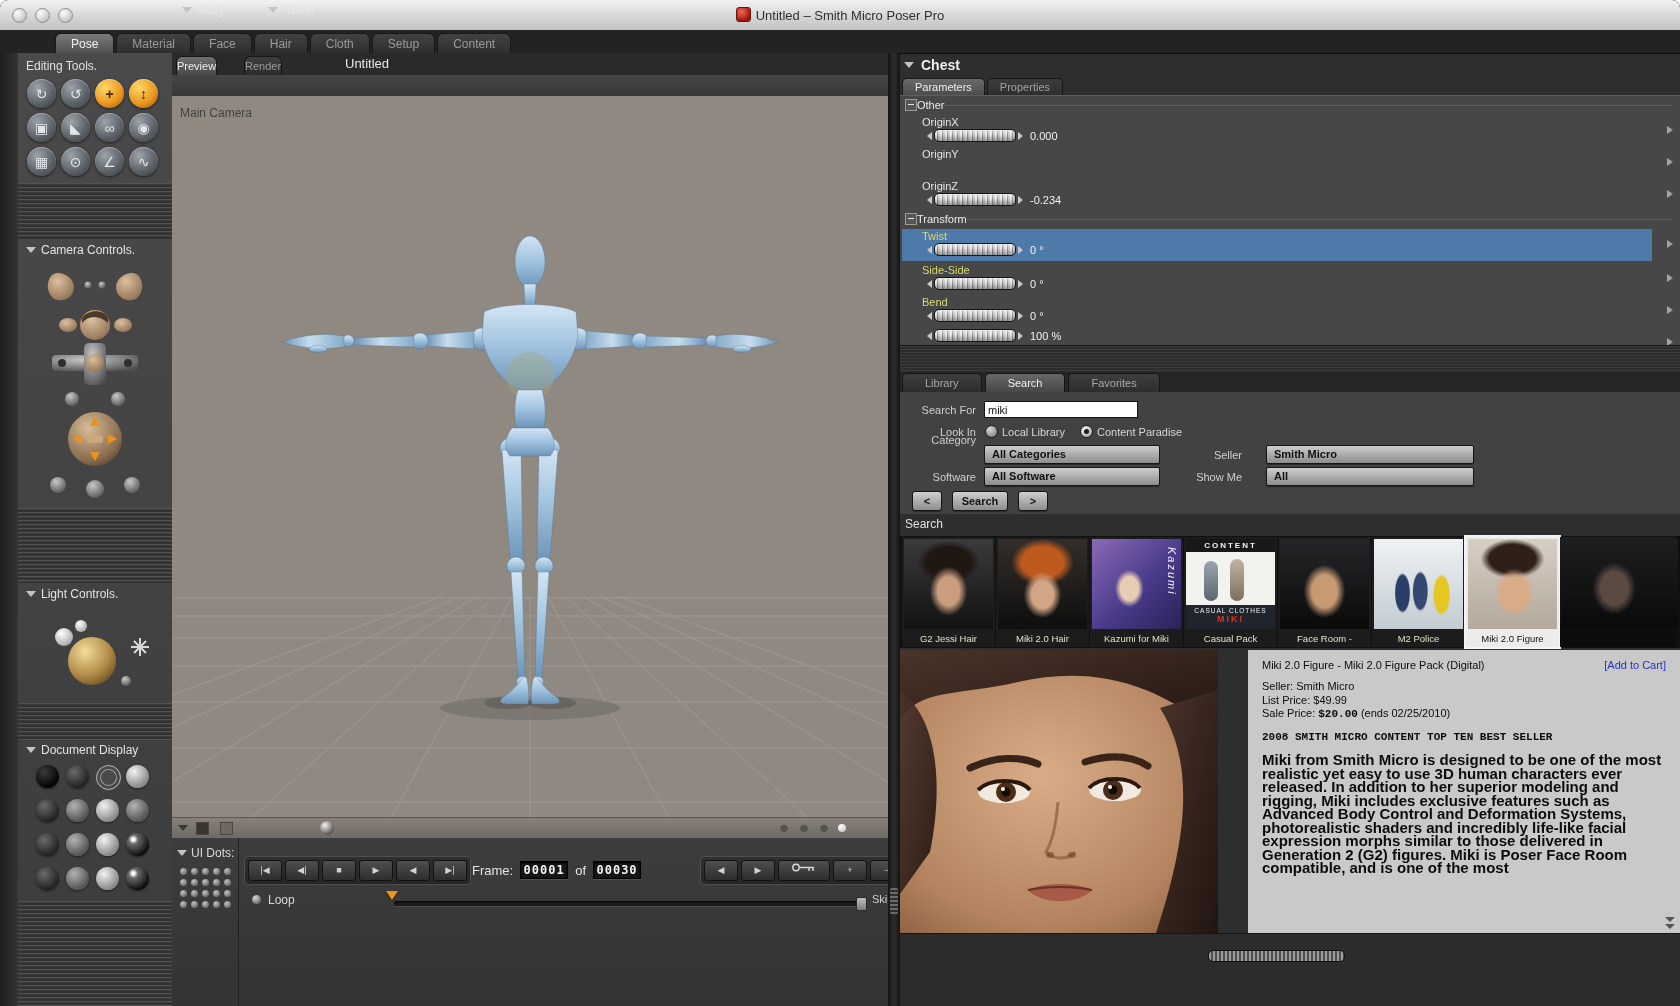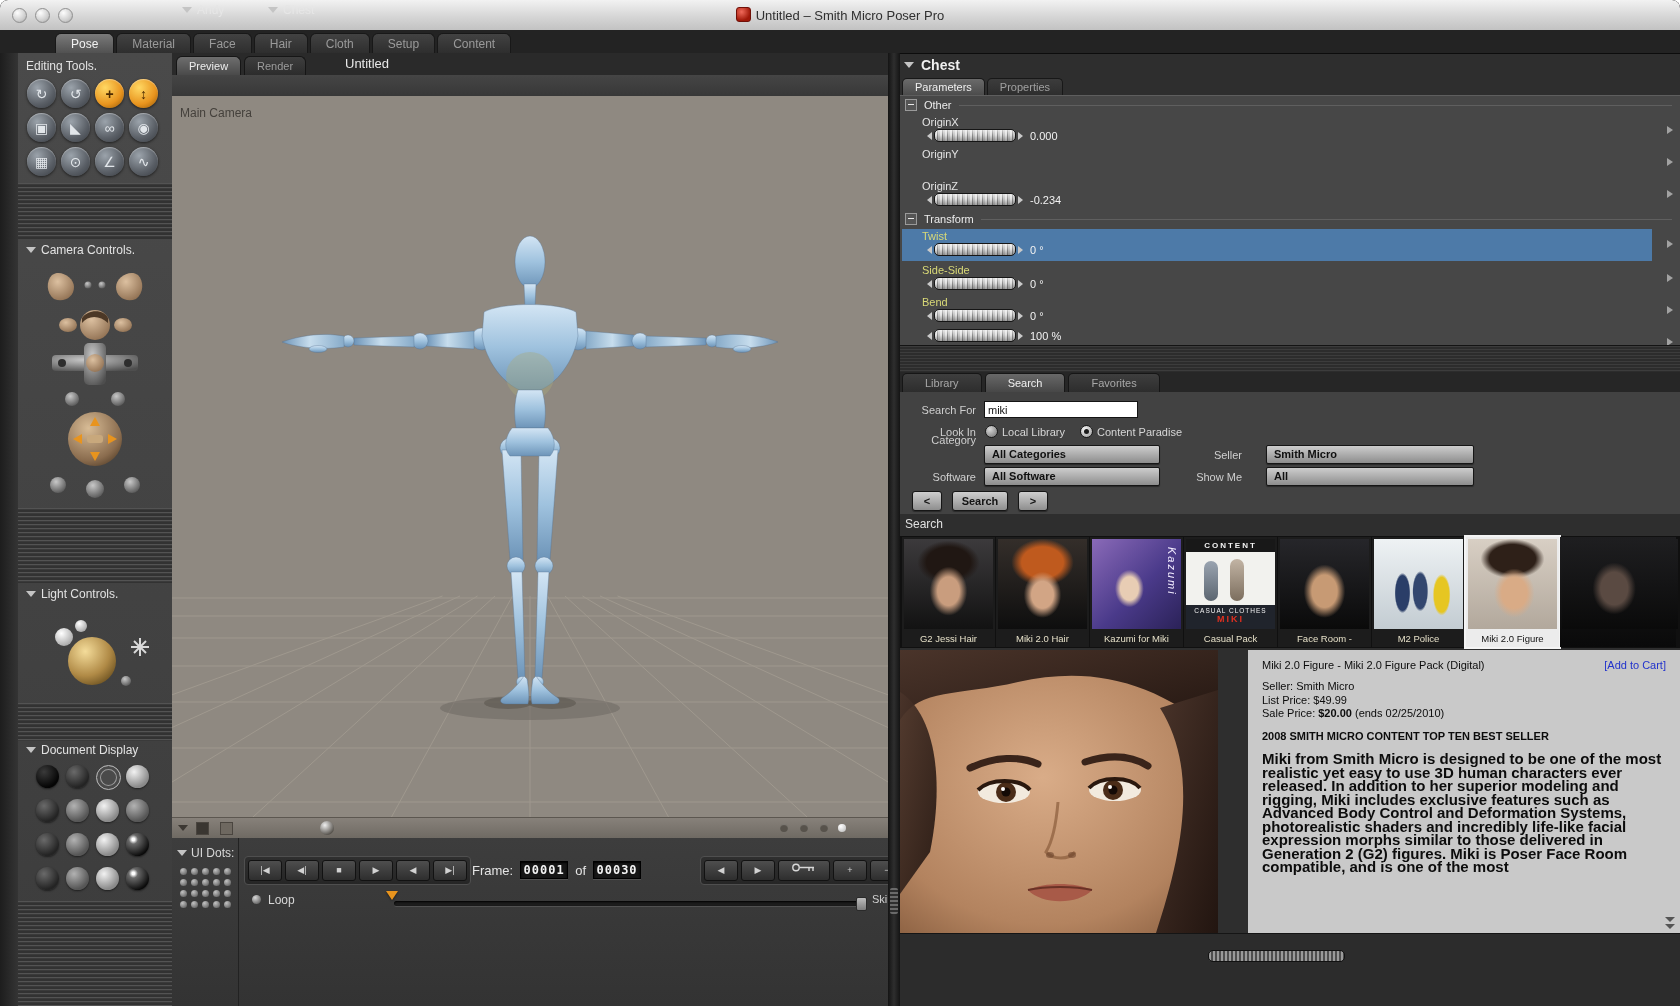--- a/index.html
+++ b/index.html
@@ -44,21 +44,21 @@
   .dball{width:23px;height:23px;border-radius:50%;box-shadow:0 1px 2px rgba(0,0,0,.5);}
   .d-black{background:radial-gradient(circle at 35% 30%,#3a3a3a,#050505 70%);}
   .d-dark{background:radial-gradient(circle at 35% 30%,#6a6a6a,#242424 70%);}
   .d-gray{background:radial-gradient(circle at 35% 30%,#b2b2b2,#565656 70%);}
   .d-lit{background:radial-gradient(circle at 35% 30%,#f2f2f2,#8a8a8a 70%);}
   .d-wire{background:#4a4a4a;border:1px solid #b8b8b8;box-shadow:inset 0 0 0 3px #4a4a4a,inset 0 0 0 4px #9a9a9a;}
   .d-shiny{background:radial-gradient(circle at 32% 28%,#ffffff 6%,#6a6a6a 20%,#0a0a0a 75%);}
 
   
   .doc-tab-strip{position:absolute;left:172px;top:53px;width:716px;height:22px;background:#2a2a2a;border-bottom:1px solid #141414;}
-  .doc-tab{position:absolute;top:3px;height:18px;line-height:18px;padding:0 12px;font-size:11px;color:#9c9c9c;
+  .doc-tab{position:absolute;top:3px;height:18px;line-height:18px;padding:0 0;font-size:11px;color:#9c9c9c;
     background:linear-gradient(#3e3e3e,#2c2c2c);border:1px solid #161616;border-bottom:none;border-radius:6px 6px 0 0;}
   .doc-tab.active{color:#ececec;background:linear-gradient(#6e6e6e,#4a4a4a);}
   .doc-title{position:absolute;left:345px;top:56px;font-size:13px;color:#e8e8e8;}
   .sel-row{position:absolute;left:172px;top:75px;width:716px;height:21px;background:linear-gradient(#454545,#383838);border-bottom:1px solid #141414;}
   .sel-item{position:absolute;top:3px;display:flex;align-items:center;gap:5px;font-size:12px;color:#e6e6e6;}
   .vp-btn-rect{position:absolute;top:3px;width:28px;height:15px;border-radius:3px;border:1px solid #141414;
     background:linear-gradient(#5c5c5c,#353535);}
   .vp-btn-rect i{display:block;margin:3px auto;width:14px;height:7px;border:1px solid #b8b8b8;}
   .vp-btn-round{position:absolute;top:2px;width:17px;height:17px;border-radius:50%;border:1px solid #141414;
     background:radial-gradient(circle at 35% 30%,#8c9298,#4a4e54 70%);}
@@ -106,21 +106,21 @@
 
   
   .rp-header{position:absolute;left:904px;top:57px;display:flex;align-items:center;gap:7px;}
   .rp-header .name{font-size:14px;font-weight:bold;color:#f0f0f0;}
   .rp-tabs{position:absolute;left:902px;top:78px;display:flex;gap:2px;}
   .rp-tab{height:17px;line-height:17px;padding:0 12px;font-size:11px;color:#a0a0a0;
     background:linear-gradient(#3c3c3c,#2d2d2d);border:1px solid #181818;border-bottom:none;border-radius:5px 5px 0 0;}
   .rp-tab.active{color:#efefef;background:linear-gradient(#6a6a6a,#4a4a4a);}
   #params{position:absolute;left:900px;top:95px;width:780px;height:250px;background:#474747;
     border-top:1px solid #5e5e5e;overflow:hidden;}
-  .pgroup{display:flex;align-items:center;gap:7px;height:18px;padding:0 8px 0 5px;}
+  .pgroup{display:flex;align-items:center;height:18px;padding:0 8px 0 5px;}
   .cbox{width:10px;height:10px;border:1px solid #9a9a9a;background:#555;position:relative;flex:0 0 auto;}
   .cbox::after{content:"";position:absolute;left:2px;right:2px;top:4px;height:1px;background:#e8e8e8;}
   .pgroup-label{font-size:11px;color:#ececec;}
   .grule{flex:1;height:1px;background:#5f5f5f;}
   .prow{position:relative;height:30px;padding:2px 0 0 22px;}
   .prow.hl{height:32px;}
   .prow.hl::before{content:"";position:absolute;left:2px;right:28px;top:1px;bottom:1px;background:#4d7aa8;}
   .plabel{position:relative;font-size:11px;color:#e4e4e4;line-height:12px;}
   .plabel.y{color:#d9d977;}
   .pdial-row{position:relative;display:flex;align-items:center;margin-top:1px;margin-left:12px;}
@@ -188,21 +188,21 @@
 
   
   #product{position:absolute;left:900px;top:650px;width:780px;height:283px;display:flex;}
   .prod-img{width:318px;height:283px;flex:0 0 auto;background:#6a4a34;}
   .prod-info{position:relative;flex:1;background:#c9c9c9;color:#0c0c0c;padding:9px 14px;overflow:hidden;margin-left:30px;}
   .prod-title-row{display:flex;font-size:11px;}
   .prod-title{flex:1;}
   .add-cart{color:#2233cc;white-space:nowrap;}
   .prod-line{font-size:11px;line-height:13.5px;}
   .prod-gap{height:9px;}
-  .bold{font-weight:bold;}
+  .bold{font-weight:bold;font-family:Liberation Mono, monospace;}
   .prod-desc{font-size:15px;line-height:13.5px;max-width:452px;font-weight:bold;}
   .scroll-chevrons{position:absolute;right:5px;bottom:4px;display:flex;flex-direction:column;gap:2px;}
   .chev{width:0;height:0;border-left:5px solid transparent;border-right:5px solid transparent;border-top:5px solid #555;}
 
   .rp-bottom{position:absolute;left:900px;top:933px;width:780px;height:73px;background:#2c2c2c;border-top:1px solid #151515;}
   .h-scroll{position:absolute;left:308px;top:16px;width:135px;height:10px;border-radius:5px;border:1px solid #111;
     background:repeating-linear-gradient(90deg,#9a9a9a 0 2px,#4e4e4e 2px 4px);}
 </style>
 </head>
 <body>

